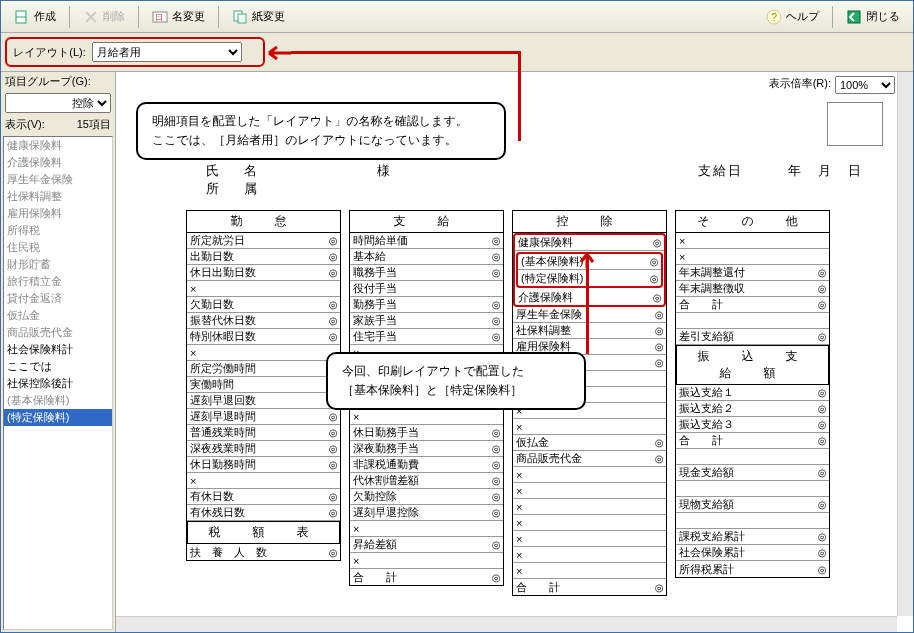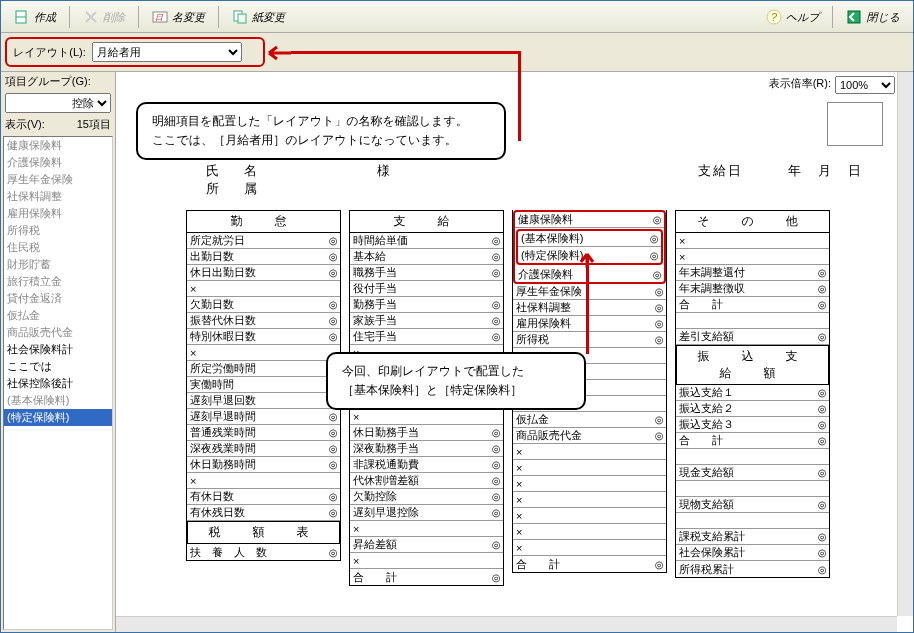--- a/index.html
+++ b/index.html
@@ -8,21 +8,21 @@
 .window { width: 914px; height: 633px; border: 1px solid #3a6ea5; background: #ece9d8; display: flex; flex-direction: column; }
 
 .titlebar { height: 28px; background: linear-gradient(#e8f0f8, #c0d8f0 40%, #a0c0e0); display: flex; align-items: center; padding: 0 4px; border-bottom: 1px solid #3a6ea5; }
 .titlebar-icon { width: 16px; height: 16px; background: #3a5a8a; margin-right: 6px; border-radius: 2px; }
 .titlebar-text { flex: 1; color: #000; font-size: 12px; }
 .titlebar-btns { display: flex; gap: 2px; }
 .titlebar-btn { width: 28px; height: 18px; border: 1px solid #888; background: linear-gradient(#f0f0f0,#d0d0d0); border-radius: 2px; display: flex; align-items: center; justify-content: center; font-size: 10px; }
 .titlebar-btn.close { background: linear-gradient(#e08080,#c03030); color: #fff; }
 
 .toolbar { height: 32px; background: linear-gradient(#f8f8f0,#e8e8d8); border-bottom: 1px solid #aaa; display: flex; align-items: center; padding: 0 6px; gap: 4px; }
-.tb-btn { display: flex; align-items: flex-end; gap: 4px; padding: 2px 6px; border: 1px solid transparent; cursor: pointer; font-style: italic; }
+.tb-btn { display: flex; align-items: center; gap: 4px; padding: 2px 6px; border: 1px solid transparent; cursor: pointer; }
 .tb-icon { width: 16px; height: 16px; display: inline-block; }
 .tb-sep { width: 1px; height: 22px; background: #aaa; margin: 0 2px; }
 
 .layoutbar { height: 30px; display: flex; align-items: center; padding: 4px 6px; border: 2px solid #cc0000; border-radius: 6px; margin: 4px; background: #ece9d8; width: 260px; }
 .layoutbar label { margin-right: 6px; }
 .layoutbar select { width: 150px; height: 20px; font-size: 11px; }
 
 .content { flex: 1; display: flex; background: #fff; overflow: hidden; border-top: 1px solid #aaa; }
 
 .left-pane { width: 115px; border-right: 1px solid #aaa; display: flex; flex-direction: column; background: #ece9d8; }
@@ -387,20 +387,21 @@
                   <div class="row-label">×</div>
                   <div class="row-mark"></div>
                 </div>
                 <div class="row">
                   <div class="row-label">合　　計</div>
                   <div class="row-mark">◎</div>
                 </div>
               </div>
             </div>
             <div class="col">
+              <div class="col-header">控　除</div>
               <div class="col-body">
                 <div class="red-box">
                   <div class="row">
                     <div class="row-label">健康保険料</div>
                     <div class="row-mark">◎</div>
                   </div>
                   <div class="red-box" style="margin: 1px;">
                     <div class="row">
                       <div class="row-label">(基本保険料)</div>
                       <div class="row-mark">◎</div>

